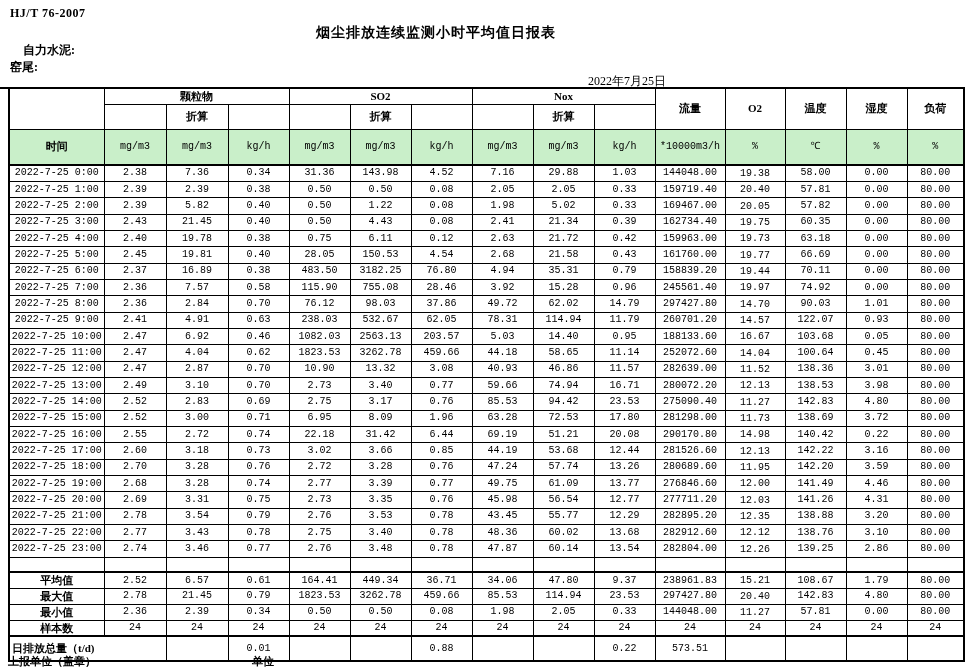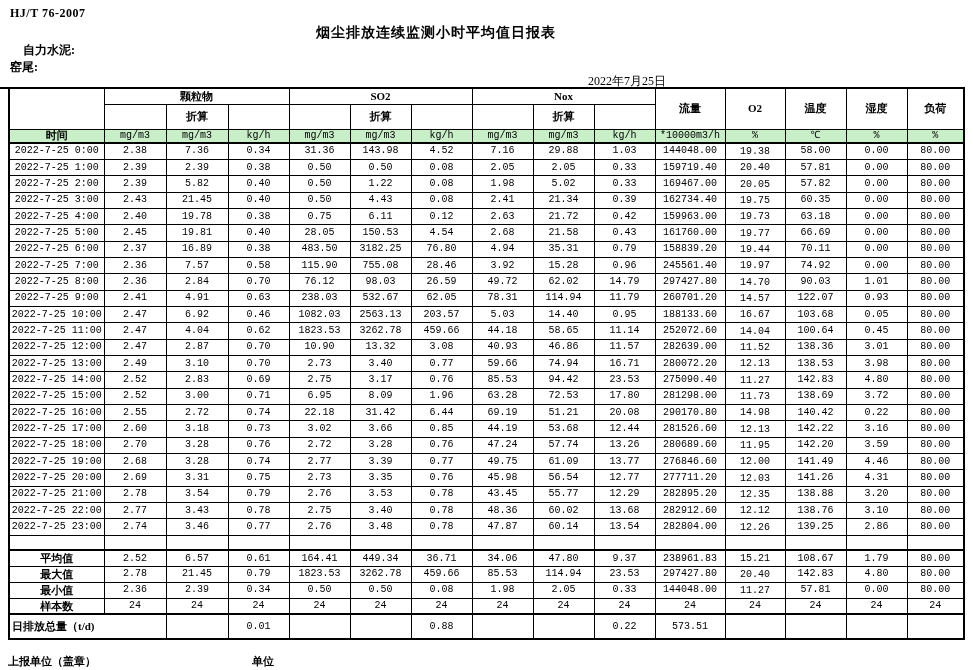--- a/index.html
+++ b/index.html
@@ -24,21 +24,21 @@
   td{
     border:1px solid #000;text-align:center;vertical-align:middle;
     padding:0;margin:0;overflow:hidden;white-space:nowrap;
     font-size:10px;line-height:1;
   }
   .hdr{font-size:11px;font-weight:bold;}
   .unit,.num{font-family:"Liberation Mono","DejaVu Sans Mono",monospace;font-size:10px;}
   .green{background:var(--green,#c9efc9);}
   tr.h1{height:16px;}
   tr.h2{height:25px;}
-  tr.greenrow{height:14px;}
+  tr.greenrow{height:36px;}
   tr.greenrow td{border-bottom-width:2px;}
   tr.data{height:16.35px;}
   tr.spacer{height:15px;}
   tr.sum{height:16px;}
   tr.avg td{border-top-width:2px;}
   tr.samples td{border-bottom-width:2px;text-align:center;}
   tr.daily{height:25px;}
   td.left{text-align:left;padding-left:2px;}
   td.o2{vertical-align:bottom;padding-bottom:2px;}
   .footer1{top:638px;left:8px;font-size:11px;font-weight:bold;margin-top:38px;}
@@ -251,21 +251,21 @@
         <td class="num">0.00</td>
         <td class="num">80.00</td>
       </tr>
       <tr class="data">
         <td class="num">2022-7-25 8:00</td>
         <td class="num">2.36</td>
         <td class="num">2.84</td>
         <td class="num">0.70</td>
         <td class="num">76.12</td>
         <td class="num">98.03</td>
-        <td class="num">26.59</td>
+        <td class="num">37.86</td>
         <td class="num">49.72</td>
         <td class="num">62.02</td>
         <td class="num">14.79</td>
         <td class="num">297427.80</td>
         <td class="num o2">14.70</td>
         <td class="num">90.03</td>
         <td class="num">1.01</td>
         <td class="num">80.00</td>
       </tr>
       <tr class="data">

